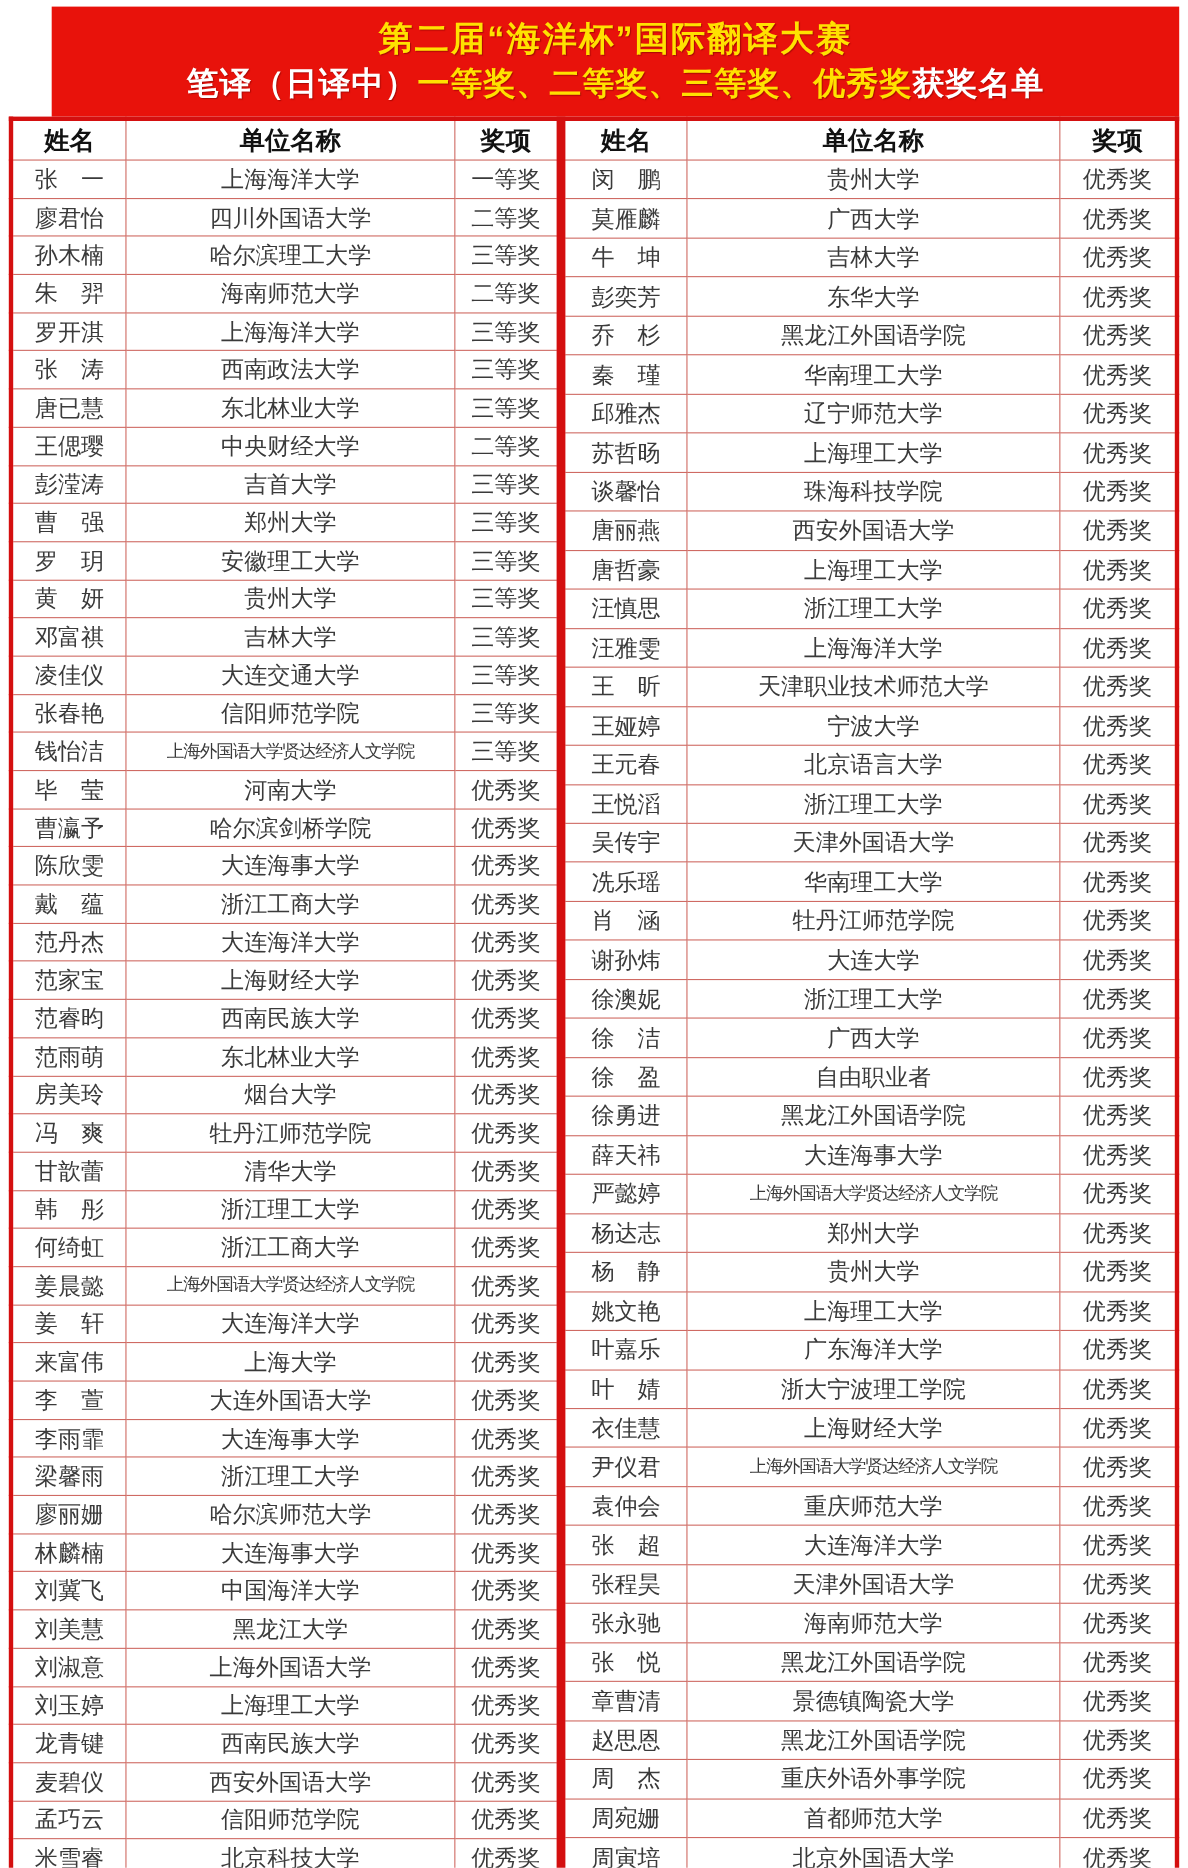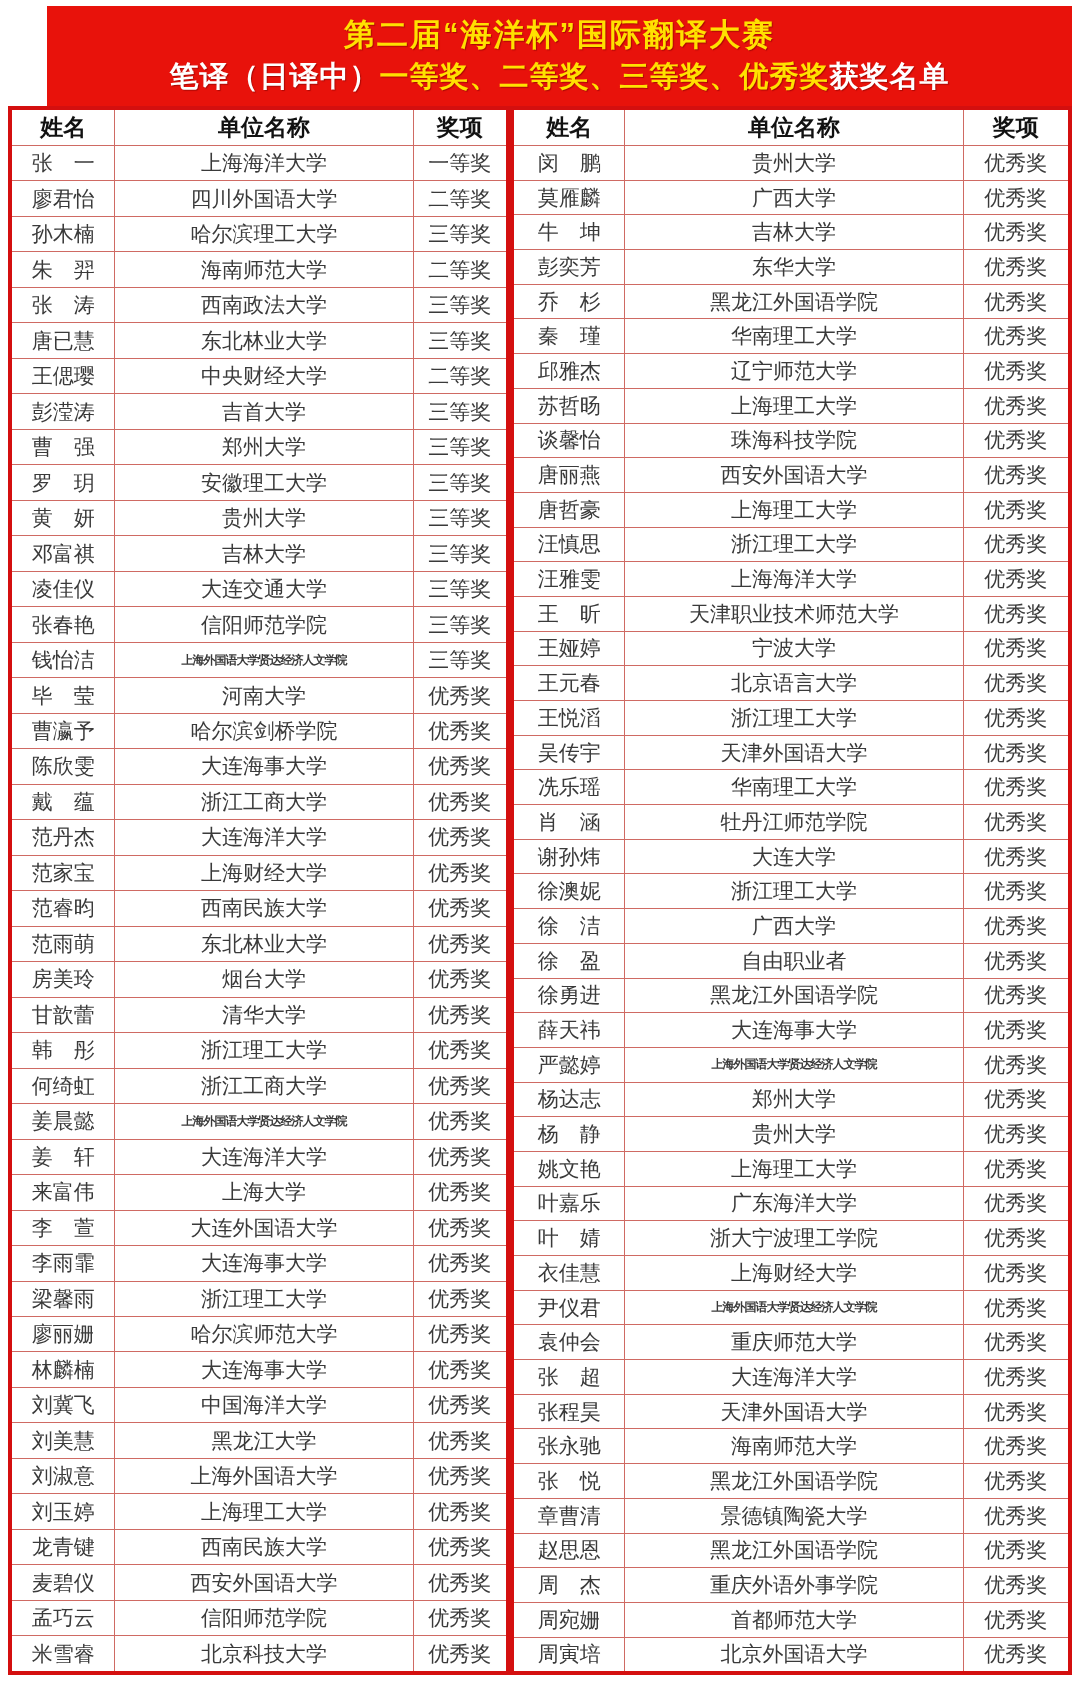--- a/index.html
+++ b/index.html
@@ -58,21 +58,21 @@
     color:#3a3a3a;
     font-size:21px;
   }
   th{
     color:#111111;
     font-size:23px;
     font-weight:bold;
     height:35px;
     font-family:Liberation Serif, serif;
   }
-  td.long{font-size:12px;letter-spacing:-1px;font-weight:bold;}
+  td.long{font-size:16px;letter-spacing:-1px;}
   table.left col.c-name{width:104px;}
   table.left col.c-org{width:296px;}
   table.left col.c-award{width:94px;}
   table.right col.c-name{width:112px;}
   table.right col.c-org{width:336px;}
   table.right col.c-award{width:106px;}
 </style>
 </head>
 <body>
 
@@ -115,20 +115,25 @@
             <td>孙木楠</td>
             <td>哈尔滨理工大学</td>
             <td>三等奖</td>
           </tr>
           <tr>
             <td>朱　羿</td>
             <td>海南师范大学</td>
             <td>二等奖</td>
           </tr>
           <tr>
+            <td>罗开淇</td>
+            <td>上海海洋大学</td>
+            <td>三等奖</td>
+          </tr>
+          <tr>
             <td>张　涛</td>
             <td>西南政法大学</td>
             <td>三等奖</td>
           </tr>
           <tr>
             <td>唐已慧</td>
             <td>东北林业大学</td>
             <td>三等奖</td>
           </tr>
           <tr>
@@ -212,20 +217,25 @@
             <td>优秀奖</td>
           </tr>
           <tr>
             <td>范雨萌</td>
             <td>东北林业大学</td>
             <td>优秀奖</td>
           </tr>
           <tr>
             <td>房美玲</td>
             <td>烟台大学</td>
+            <td>优秀奖</td>
+          </tr>
+          <tr>
+            <td>冯　爽</td>
+            <td>牡丹江师范学院</td>
             <td>优秀奖</td>
           </tr>
           <tr>
             <td>甘歆蕾</td>
             <td>清华大学</td>
             <td>优秀奖</td>
           </tr>
           <tr>
             <td>韩　彤</td>
             <td>浙江理工大学</td>

